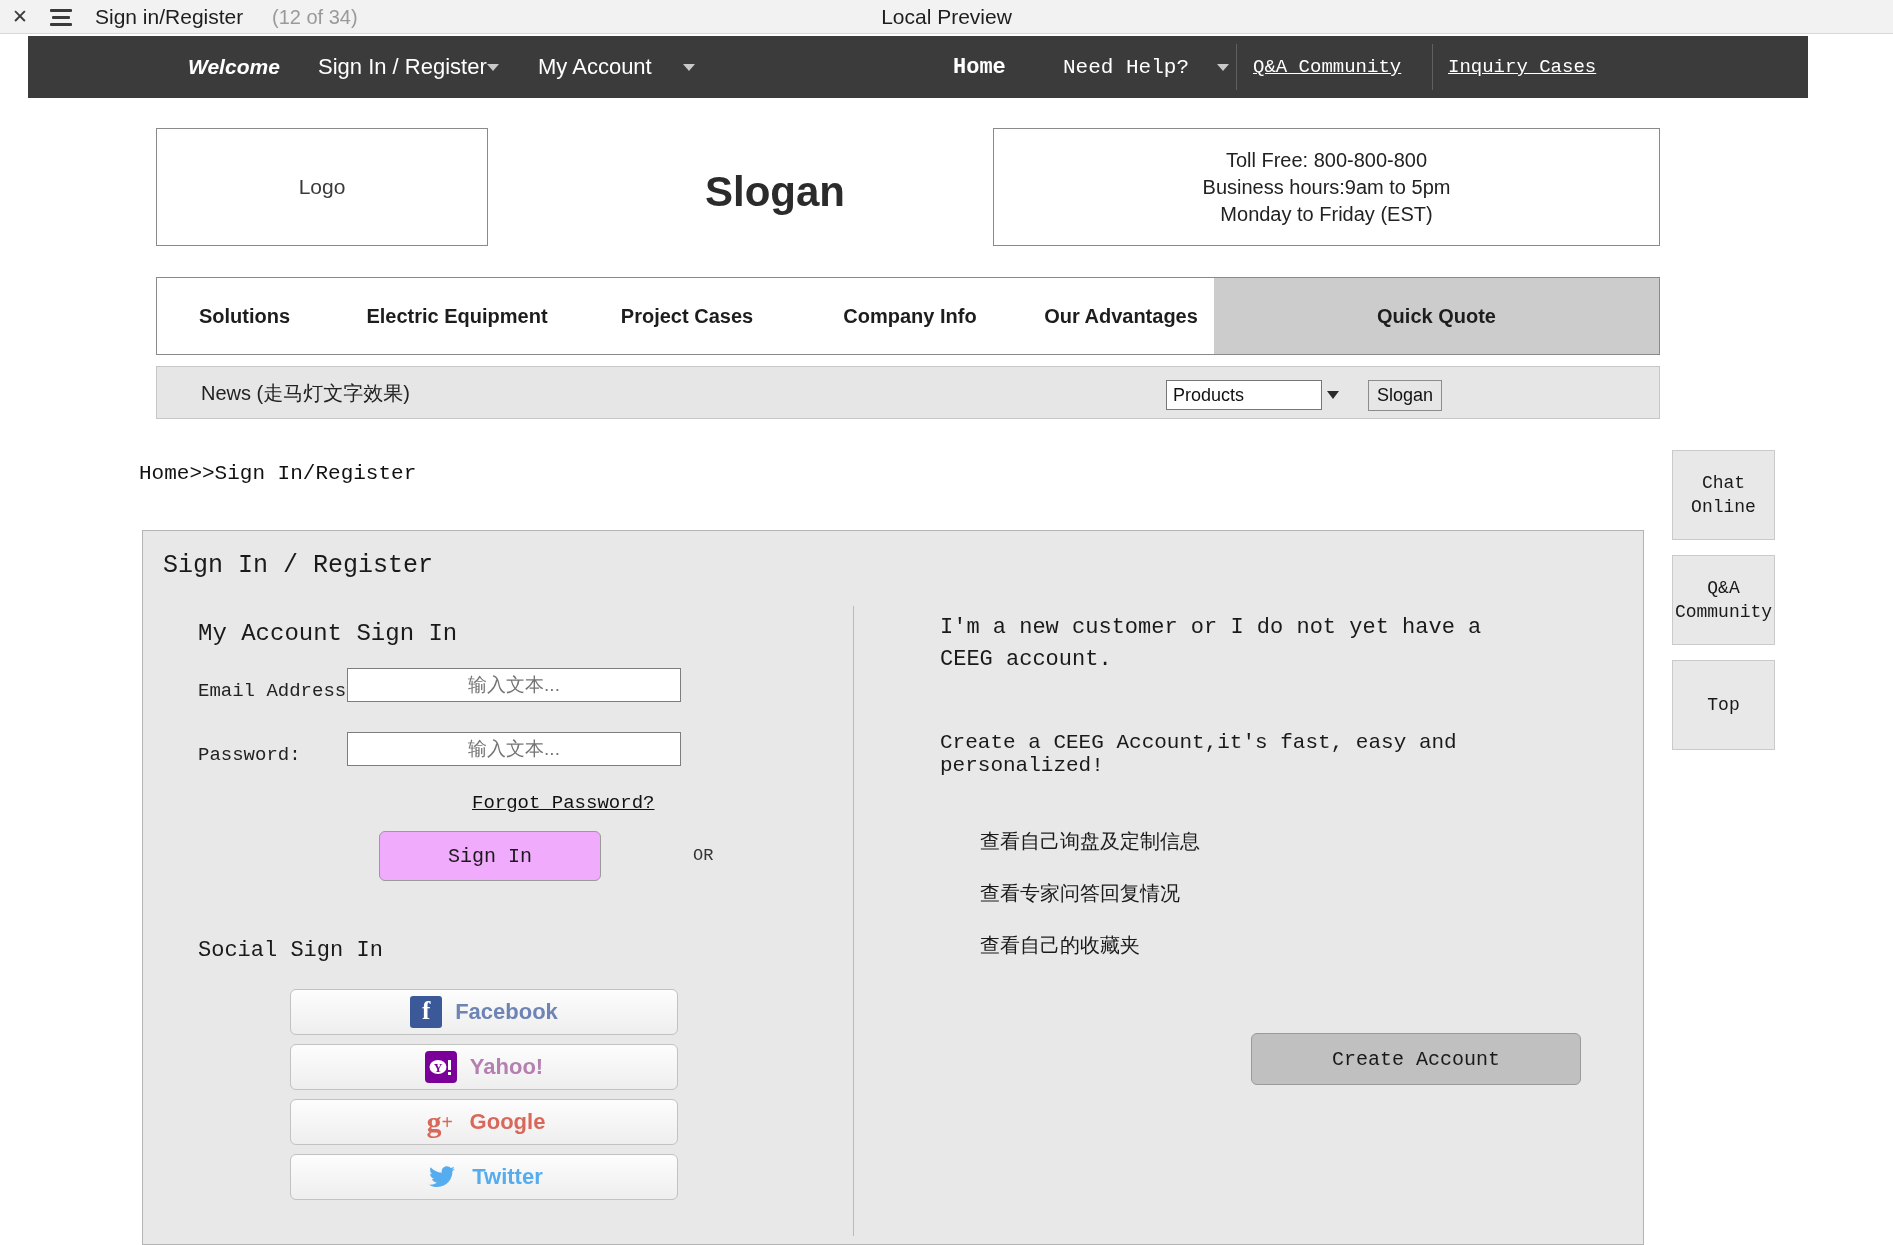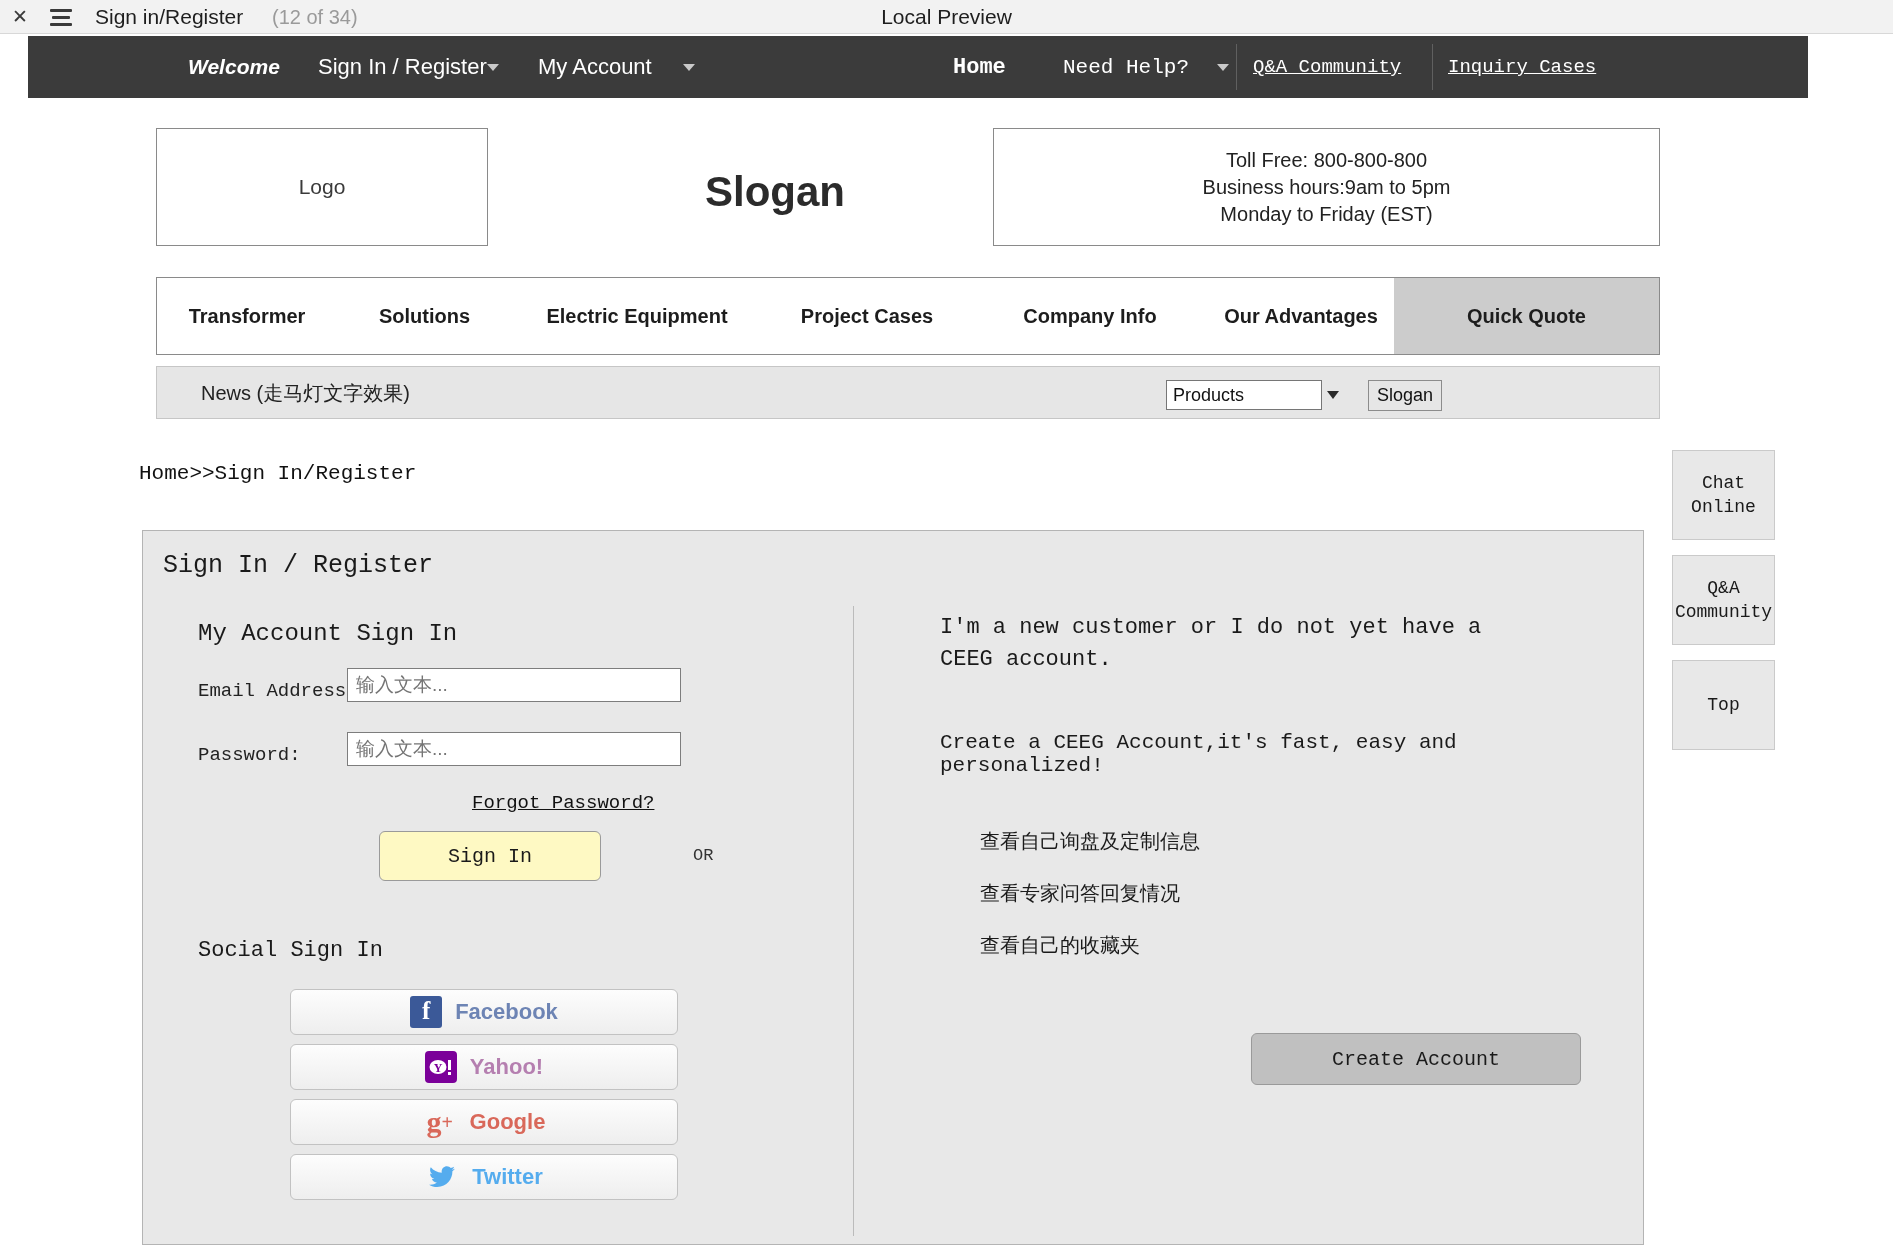--- a/index.html
+++ b/index.html
@@ -174,30 +174,31 @@
   .field-label {
     position: absolute; font-size: 19px; color: #222;
   }
   #lbl-email { left: 198px; top: 680px; }
   #lbl-pass  { left: 198px; top: 744px; }
   .field-input {
     position: absolute; width: 334px; height: 34px;
     border: 1px solid #7d7d7d; background: #ffffff;
     font-family: "Liberation Sans", sans-serif; font-size: 19px; color: #6e6e6e;
     padding: 0 8px;
+    text-align: center;
   }
   #inp-email { left: 347px; top: 668px; }
   #inp-pass  { left: 347px; top: 732px; }
   #forgot-link {
     position: absolute; left: 472px; top: 792px;
     font-size: 19px; color: #111; text-decoration: underline; cursor: pointer;
   }
   #signin-btn {
     position: absolute; left: 379px; top: 831px; width: 222px; height: 50px;
-    background: #fef9c3; border: 1px solid #9a9a9a; border-radius: 6px;
+    background: #f0abfc; border: 1px solid #9a9a9a; border-radius: 6px;
     font-family: "Liberation Mono", monospace; font-size: 20px; color: #1a1a1a;
     cursor: pointer;
   }
   #social-head {
     position: absolute; left: 198px; top: 938px;
     font-size: 22px; color: #1a1a1a;
   }
   .social-btn {
     position: absolute; left: 290px; width: 388px; height: 46px;
     border: 1px solid #c2c2c2; border-radius: 6px;
@@ -308,21 +309,20 @@
   <span id="logo-text">Logo</span>
 </div>
 <div id="slogan">Slogan</div>
 <div id="contact-box">
   <div>Toll Free: 800-800-800</div>
   <div>Business hours:9am to 5pm</div>
   <div>Monday to Friday (EST)</div>
 </div>
 
 <div id="menubar">
-  <div class="menu-item" style="flex:0 0 180px">Transformer</div>
   <div class="menu-item" style="flex:0 0 175px">Solutions</div>
   <div class="menu-item" style="flex:0 0 250px">Electric Equipment</div>
   <div class="menu-item" style="flex:0 0 210px">Project Cases</div>
   <div class="menu-item" style="flex:0 0 236px">Company Info</div>
   <div class="menu-item" style="flex:0 0 186px">Our Advantages</div>
   <div class="menu-item active" style="flex:1 1 auto">Quick Quote</div>
 </div>
 
 <div id="newsbar">
   <div id="news-text">News (走马灯文字效果)</div>

